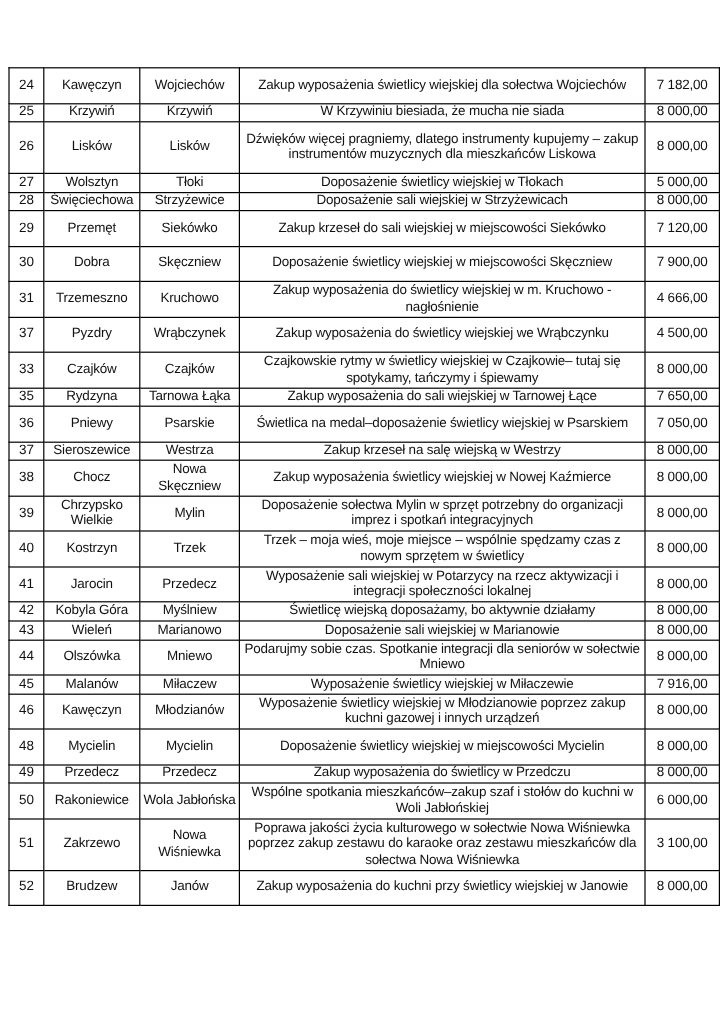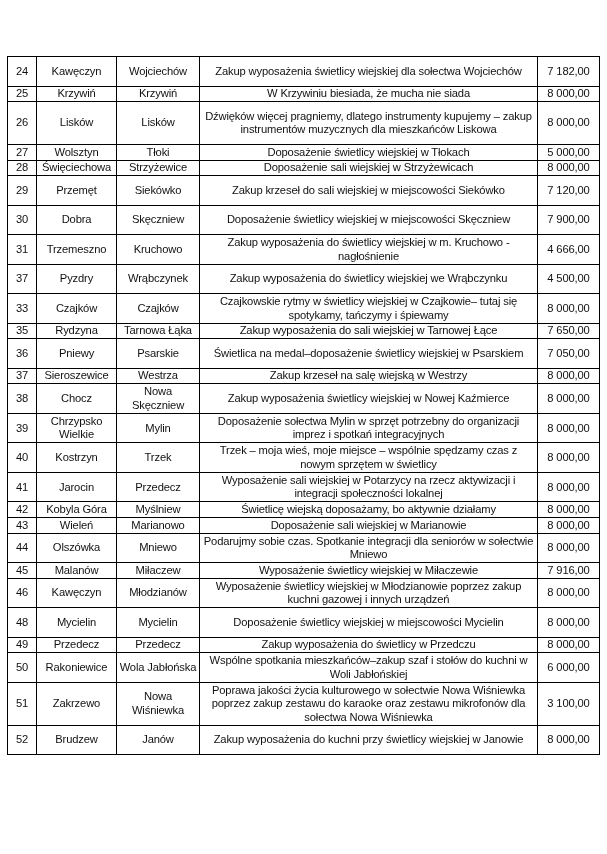--- a/index.html
+++ b/index.html
@@ -208,21 +208,21 @@
           <td class="no">50</td>
           <td class="gm">Rakoniewice</td>
           <td class="so">Wola Jabłońska</td>
           <td class="desc">Wspólne spotkania mieszkańców–zakup szaf i stołów do kuchni w Woli Jabłońskiej</td>
           <td class="amt">6 000,00</td>
         </tr>
         <tr class="h3">
           <td class="no">51</td>
           <td class="gm">Zakrzewo</td>
           <td class="so">Nowa Wiśniewka</td>
-          <td class="desc">Poprawa jakości życia kulturowego w sołectwie Nowa Wiśniewka poprzez zakup zestawu do karaoke oraz zestawu mikrofonów dla sołectwa Nowa Wiśniewka</td>
+          <td class="desc">Poprawa jakości życia kulturowego w sołectwie Nowa Wiśniewka poprzez zakup zestawu do karaoke oraz zestawu mieszkańców dla sołectwa Nowa Wiśniewka</td>
           <td class="amt">3 100,00</td>
         </tr>
         <tr class="h2">
           <td class="no">52</td>
           <td class="gm">Brudzew</td>
           <td class="so">Janów</td>
           <td class="desc">Zakup wyposażenia do kuchni przy świetlicy wiejskiej w Janowie</td>
           <td class="amt">8 000,00</td>
         </tr>
       </tbody>

